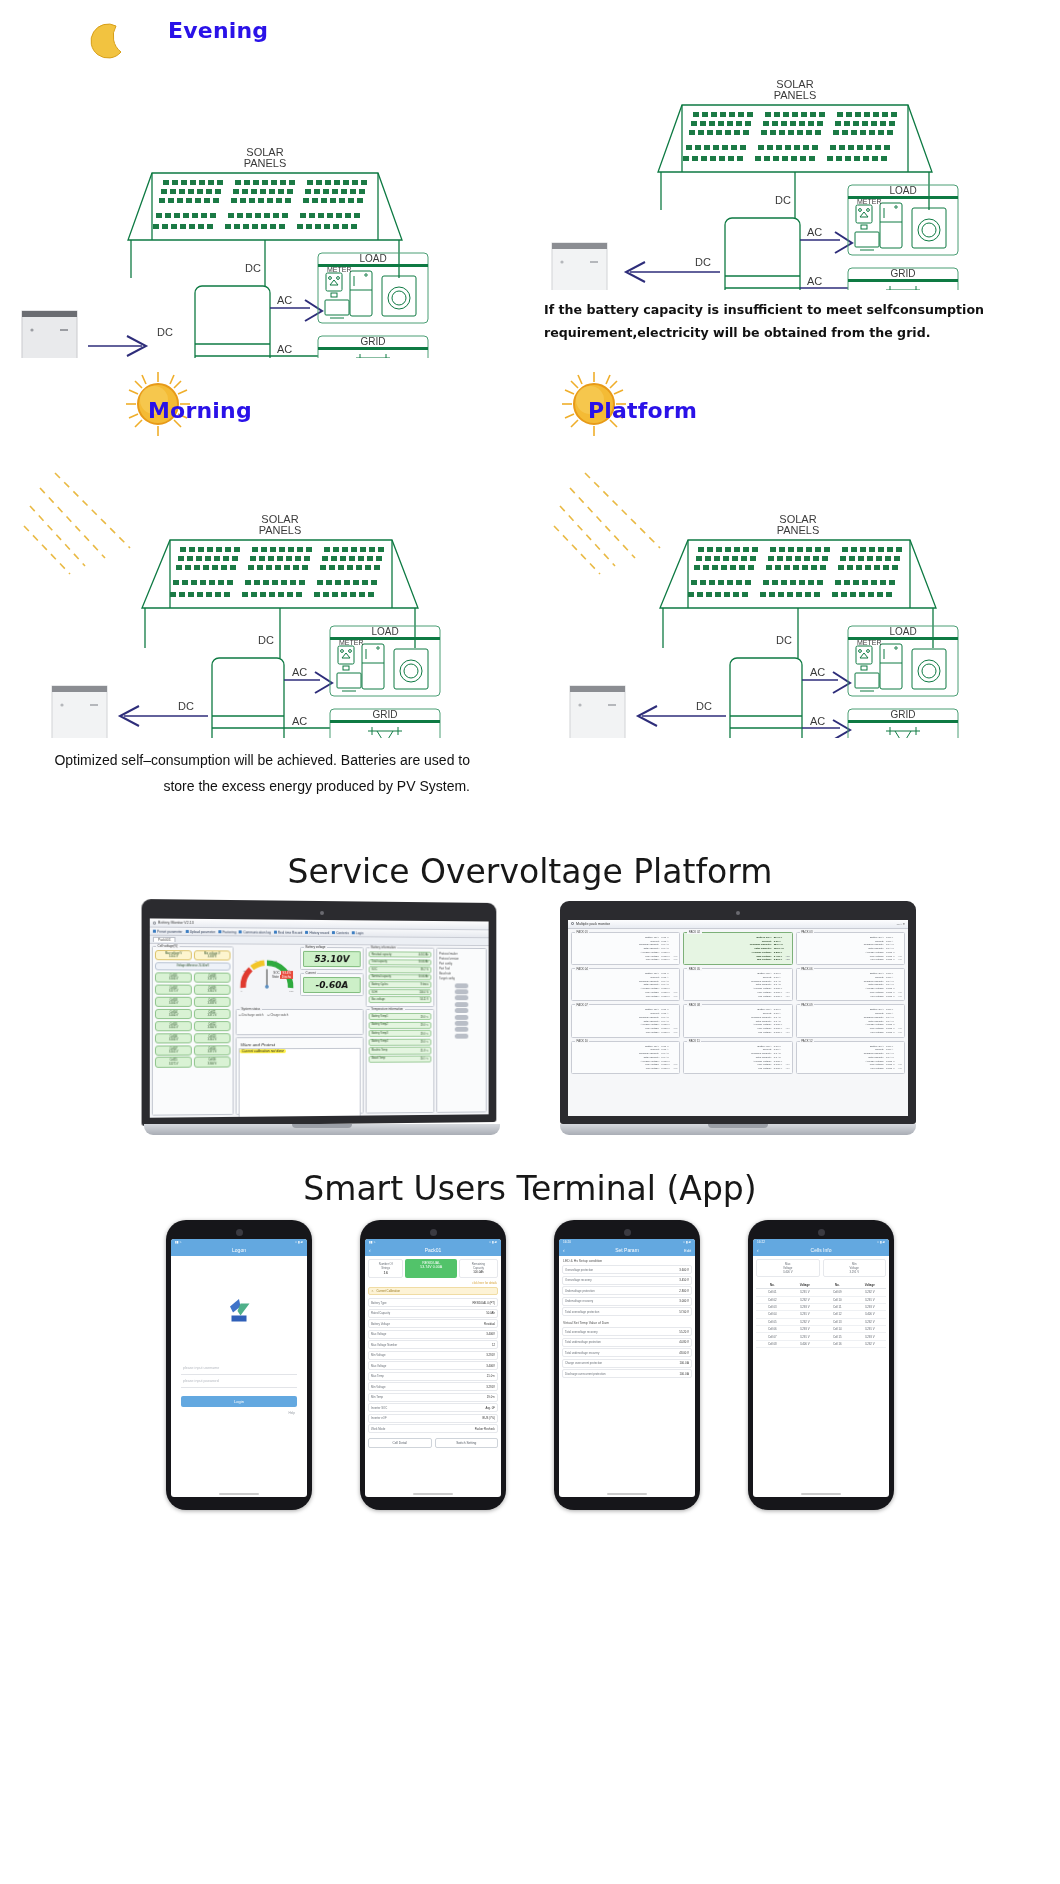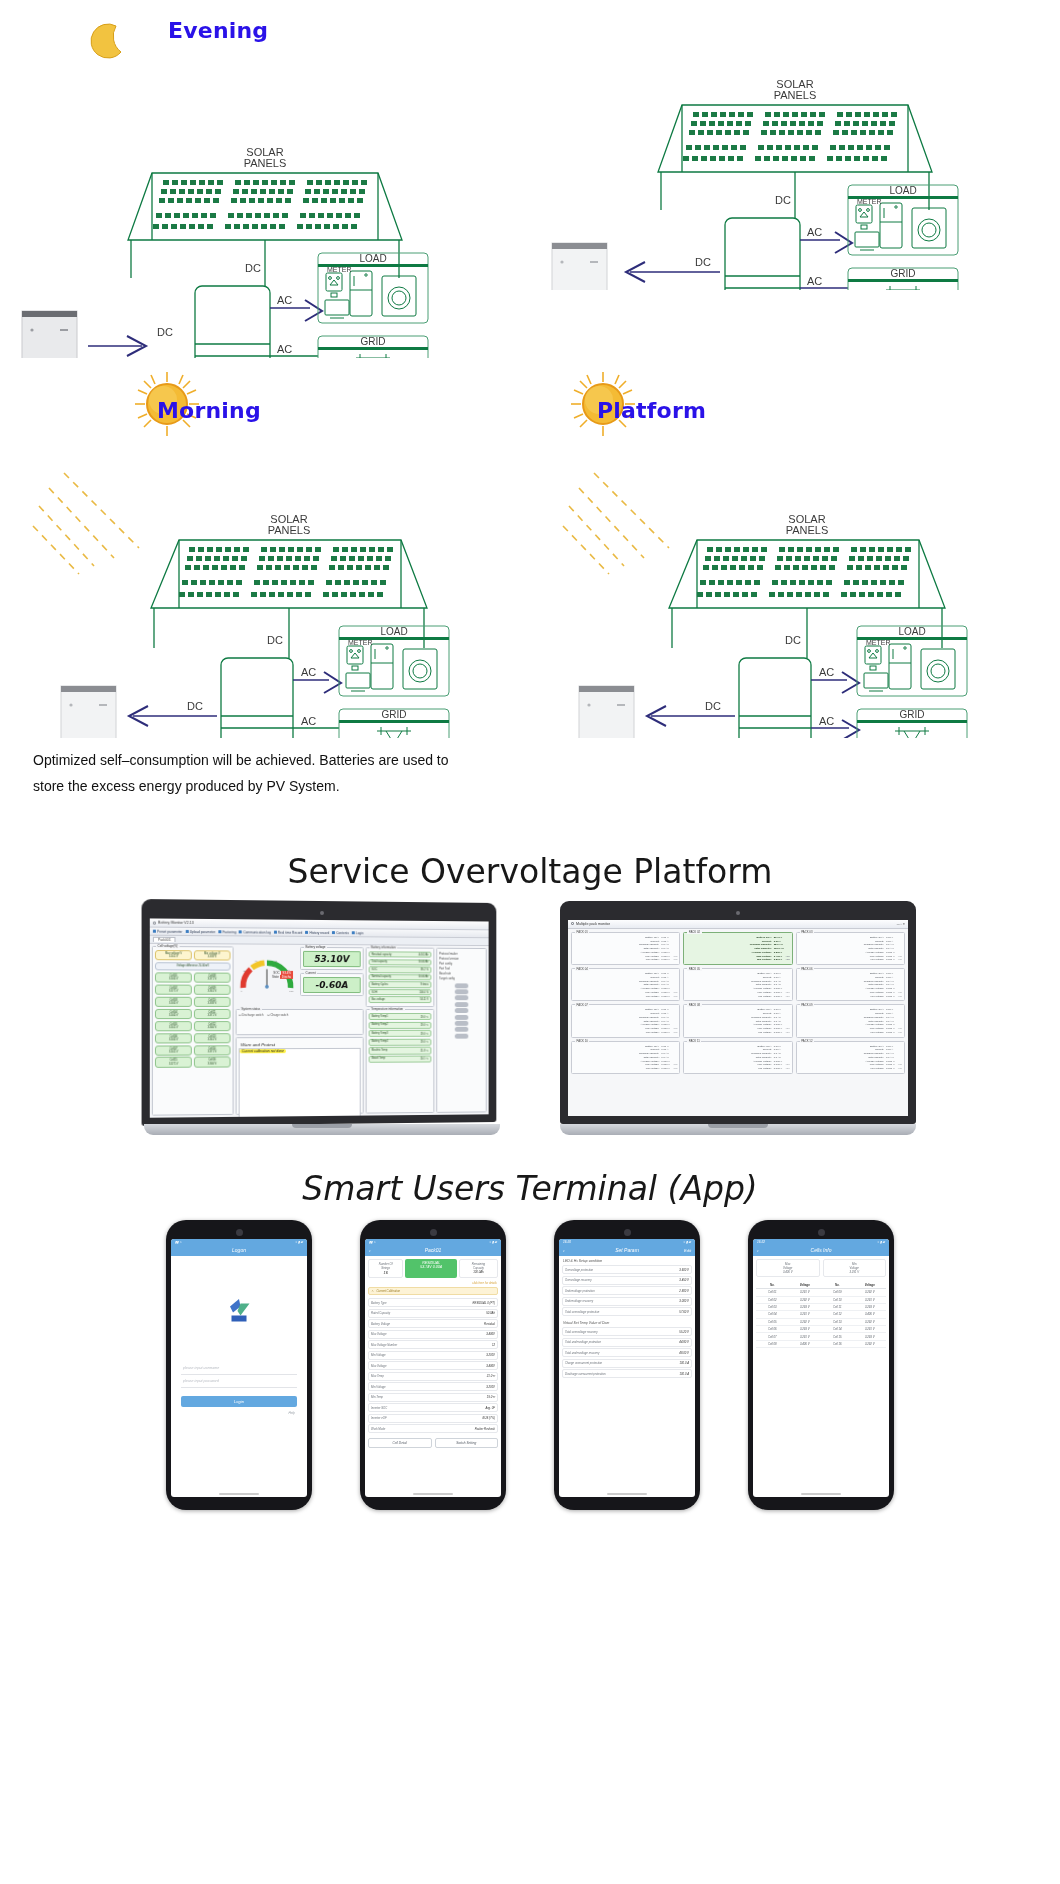--- a/index.html
+++ b/index.html
@@ -37,21 +37,21 @@
   .diagram { position:relative; width:530px; height:290px; }
   .diagram svg { position:absolute; left:0; top:0; }
 
   .caption {
     font-size:12.6px; line-height:1.85; color:#111;
     font-family:"DejaVu Sans", sans-serif; font-weight:600;
   }
   .scen-evening .caption { padding:8px 0 0 12px; width:470px; }
   .scen-night   .caption { padding:8px 0 0 14px; width:480px; }
   .scen-morning .caption { padding:10px 0 0 24px; width:470px;
-                           font-family:"Liberation Sans",sans-serif; font-weight:400; font-size:14px; }
+                           font-family:"Liberation Sans",sans-serif; font-weight:400; font-size:14px;text-align:right; }
   .scen-after   .caption { padding:10px 0 0 20px; width:470px; }
 
   
   .section-title {
     text-align:center; font-size:33px; color:#181818;
     font-family:"DejaVu Sans", sans-serif; font-weight:400;
   }
 
   .laptops { display:flex; justify-content:center; gap:60px; margin-top:10px; }
 
@@ -555,24 +555,25 @@
             <text x="165" y="266" font-size="11">DC</text>
             <text x="277" y="236" font-size="11">AC</text>
             <text x="277" y="285" font-size="11">AC</text>
             <text x="232" y="321" font-size="11">HYBRID INVERTER</text>
             <text x="373" y="194" font-size="10" text-anchor="middle">LOAD</text>
             <text x="373" y="277" font-size="10" text-anchor="middle">GRID</text>
             <text x="327" y="204" font-size="7">METER</text>
           </g>
         </svg>
       </div>
+      <div class="caption">If the battery capacity is insufficient to meet selfconsumption requirement,electricity will be obtained from the grid.</div>
     </div>
   </div>
 
-  <div class="scen-row" style="margin-top:22px;padding-left:9px;">
+  <div class="scen-row" style="margin-top:22px;">
 
     <div class="scen scen-morning">
       <div class="scen-head">
         <svg class="icon-sun" viewBox="0 0 72 72">
           <g stroke="#efae2a" stroke-width="1.6">
             <line x1="36" y1="4" x2="36" y2="14"></line>
               <line x1="36" y1="58" x2="36" y2="68"></line>
             <line x1="4" y1="36" x2="14" y2="36"></line>
               <line x1="58" y1="36" x2="68" y2="36"></line>
             <line x1="13" y1="13" x2="20" y2="20"></line>
@@ -1766,21 +1767,21 @@
                 </div>
               </div>
           </div>
         </div>
       </div>
       <div class="base"></div>
     </div>
   </div>
 </div>
 
-<div style="margin-top:34px;font-style:italic;">
+<div style="margin-top:34px;">
   <div class="section-title">Smart Users Terminal (App)</div>
 
   <div class="phones">
 
     <div class="phone">
       <div class="notch"></div>
       <div class="pscreen">
         <div class="statusbar">
           <span>▮▮ ⌁</span>
           <span>⌁ ▮ ▰</span>

